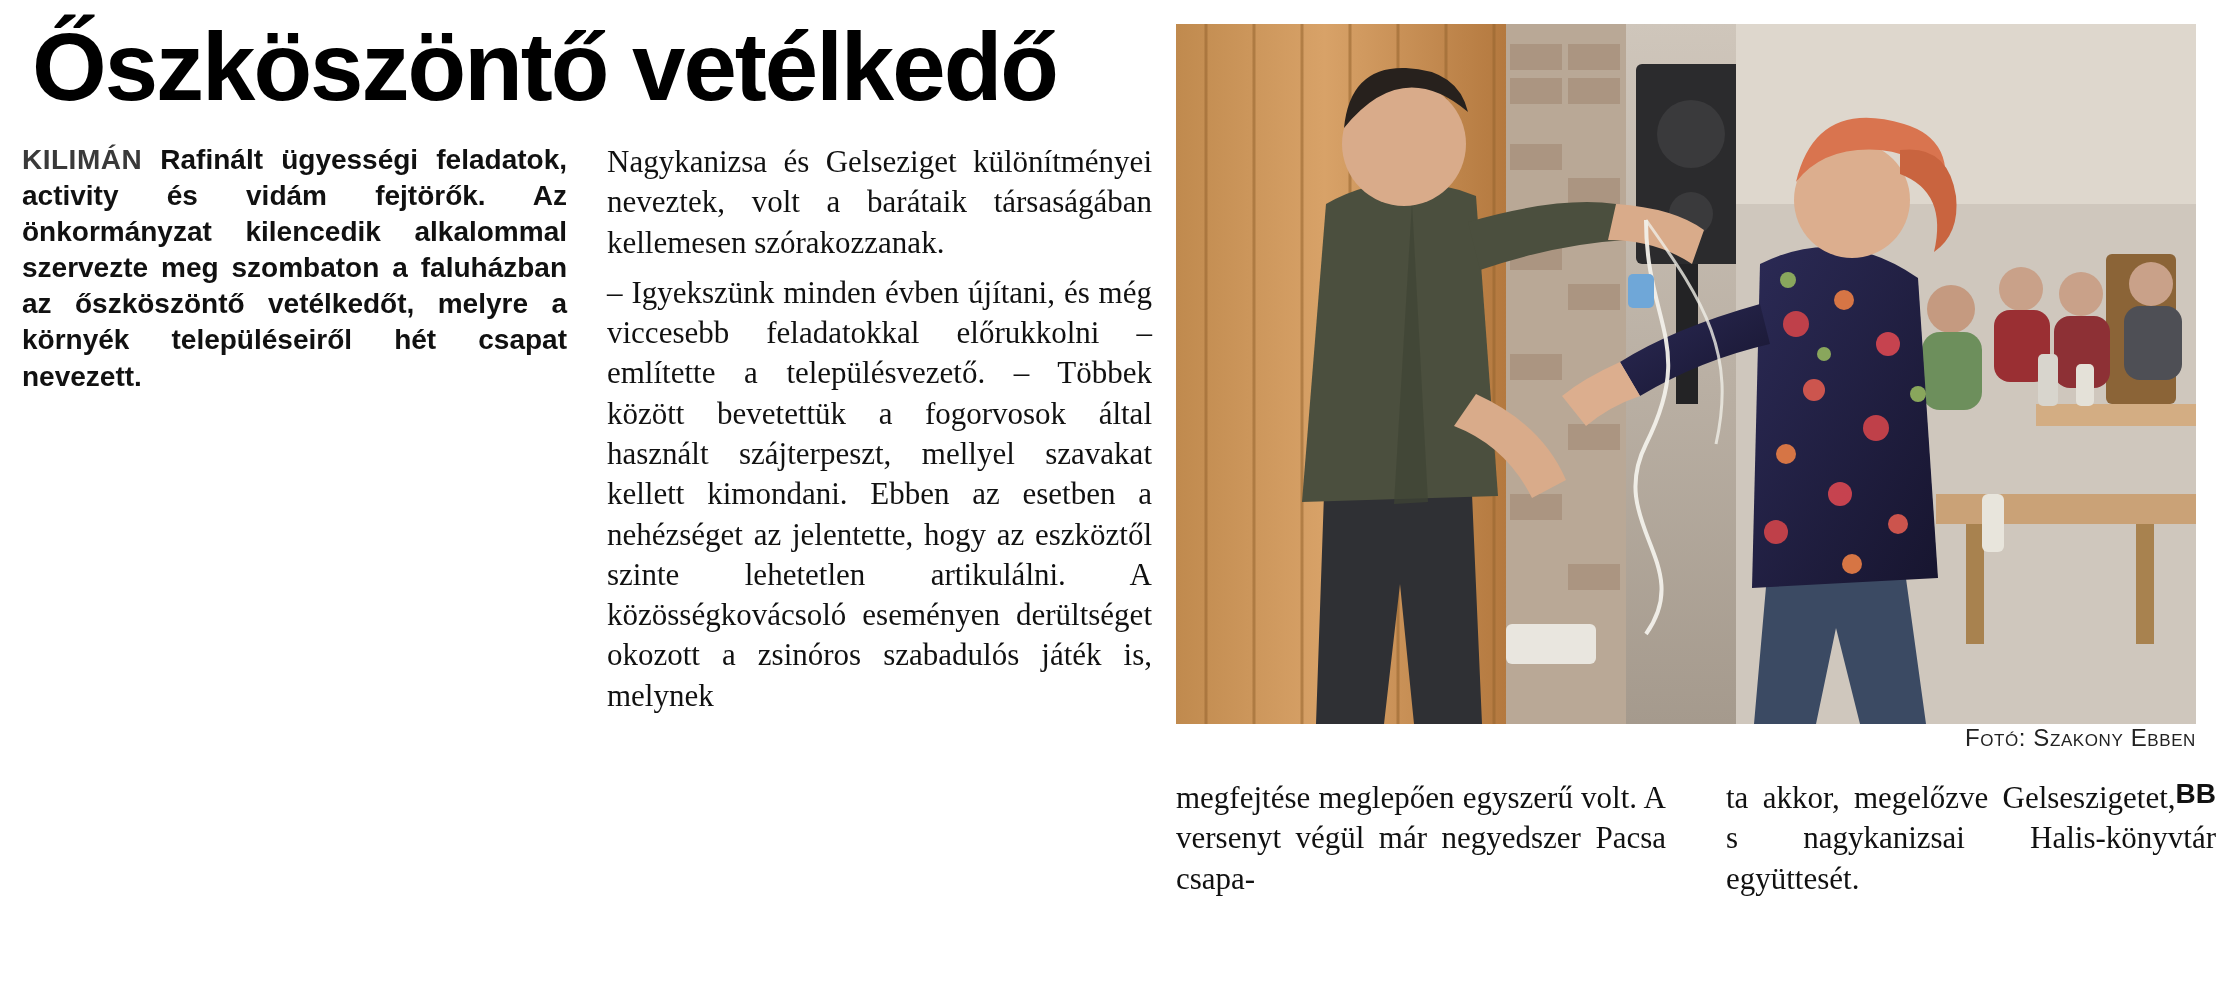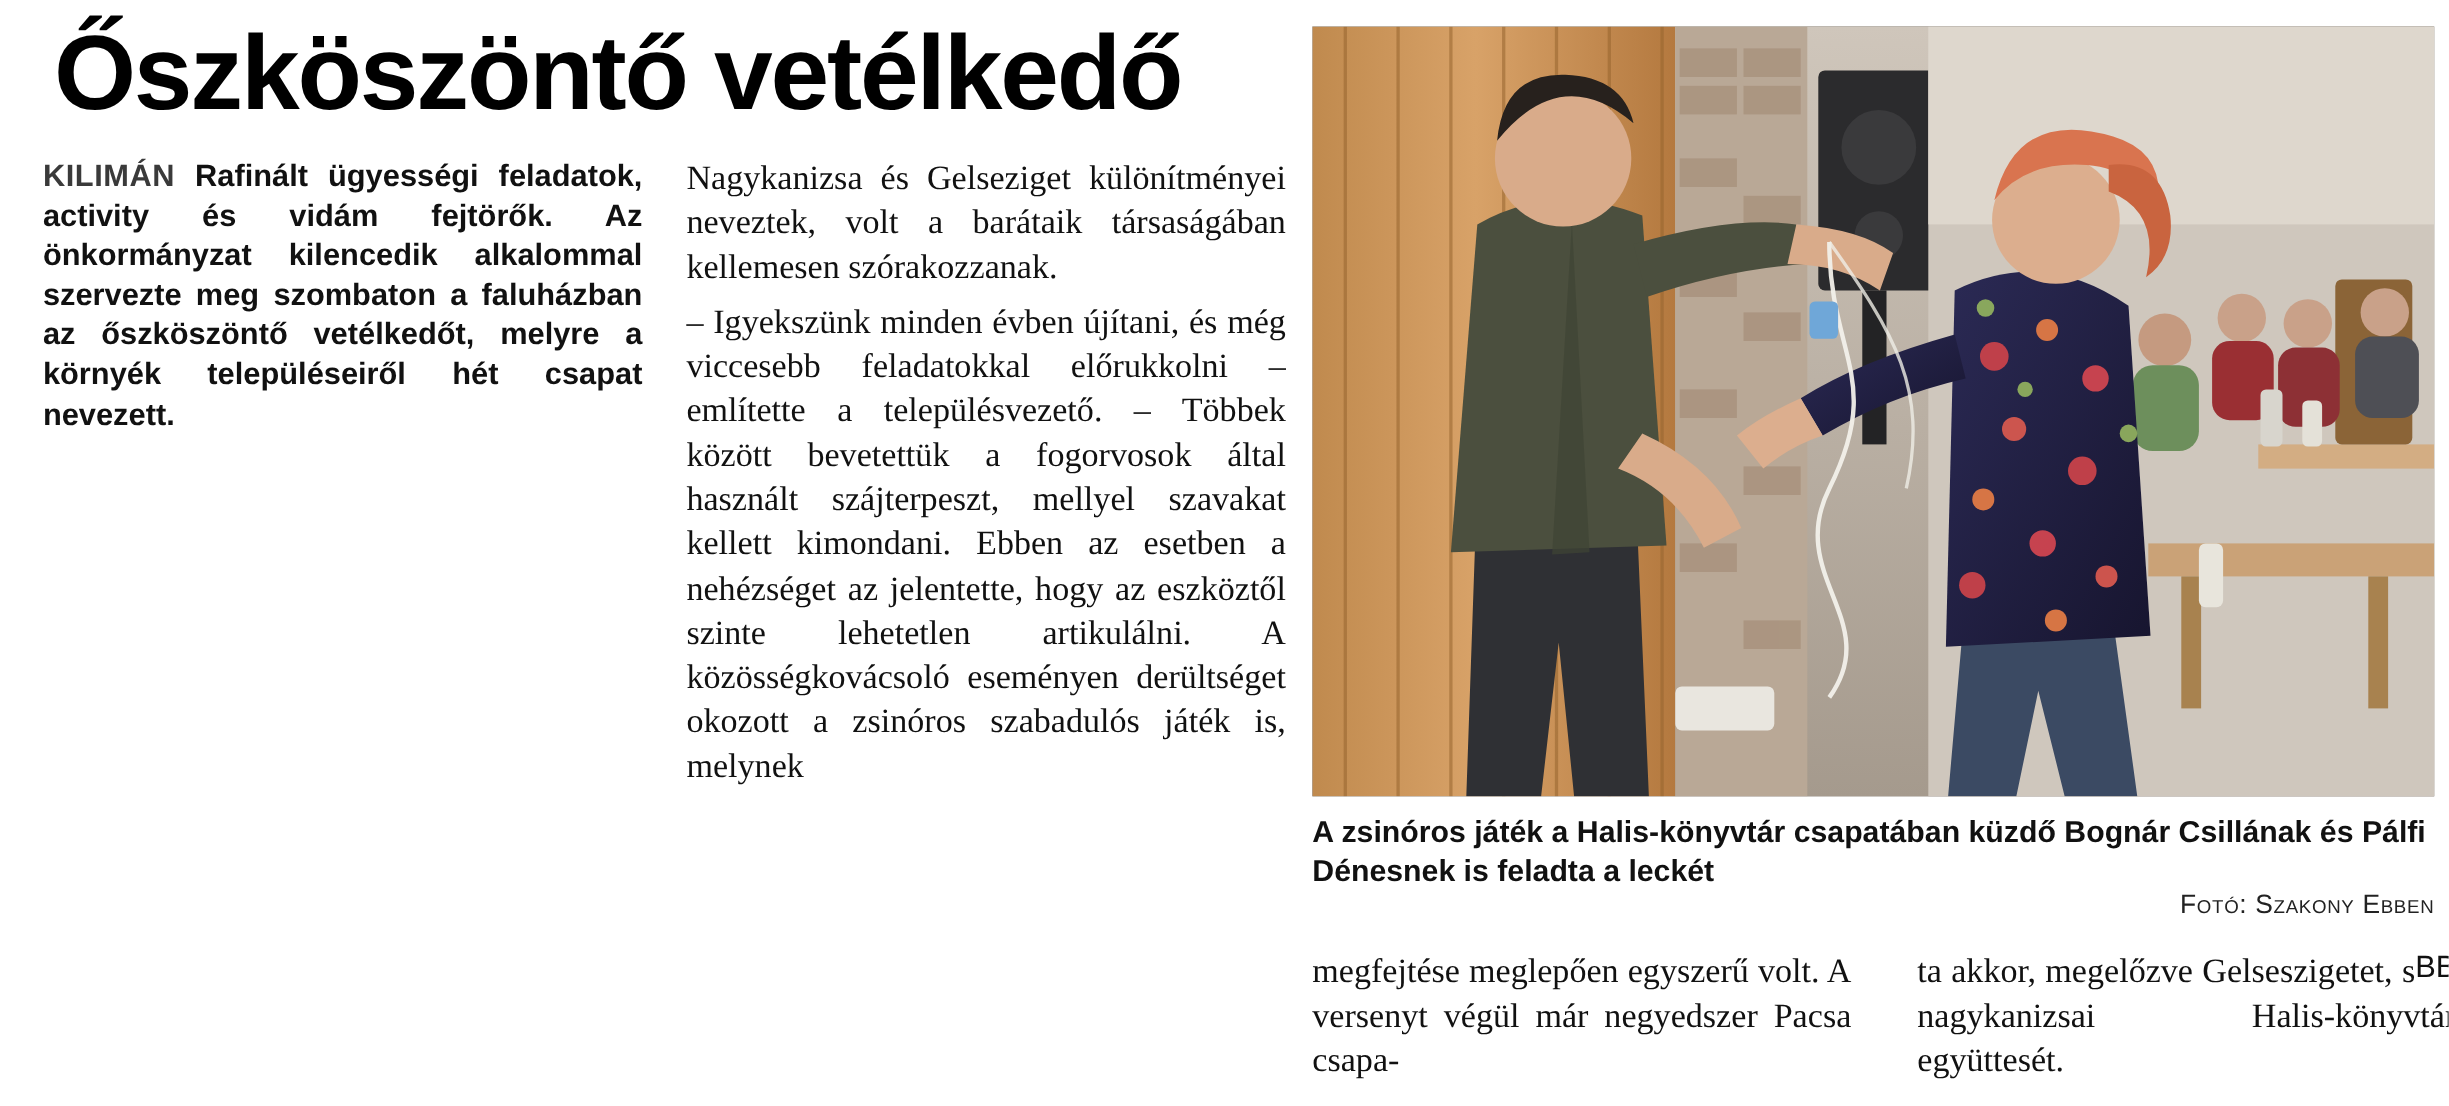--- a/index.html
+++ b/index.html
@@ -12,21 +12,21 @@
     height: 1005px;
     font-family: "Liberation Serif", serif;
     color: #111111;
     overflow: hidden;
   }
   .page {
     position: relative;
     width: 1878px;
     height: 1005px;
     box-sizing: border-box;
-    padding: 10px 22px 0 39px;
+    padding: 10px 22px 0 22px;
   }
 
   
   .headline {
     font-family: "Liberation Sans", sans-serif;
     font-weight: bold;
     font-size: 96px;
     line-height: 1.02;
     letter-spacing: -2px;
     color: #000;
@@ -120,21 +120,21 @@
   
   .photo-bottom-cols {
     display: flex;
     gap: 60px;
     width: 1020px;
     margin-top: 26px;
   }
   .photo-bottom-cols .col { width: 490px; flex: 0 0 490px; }
   .sig {
     font-family: "Liberation Sans", sans-serif;
-    font-weight: normal;
+    font-weight: bold;
     font-size: 28px;
     float: right;
   }
 </style>
 </head>
 <body>
 
 <div class="page">
 
   <h1 class="headline">Őszköszöntő vetélkedő</h1>
@@ -286,21 +286,20 @@
             <path d="M724 126 q48 -6 56 46 q4 38 -22 56 q14 -60 -34 -78 Z" fill="#c9643f"></path>
           </g>
 
           <path d="M470 196 C 470 300, 520 320, 470 420 C 430 500, 520 540, 470 610" stroke="#f2f0ea" stroke-width="4" fill="none" opacity="0.95"></path>
           <path d="M470 196 C 530 280, 560 330, 540 420" stroke="#efede6" stroke-width="3" fill="none" opacity="0.8"></path>
           <rect x="452" y="250" width="26" height="34" rx="5" fill="#6fa7d8"></rect>
           <rect x="330" y="600" width="90" height="40" rx="6" fill="#e9e6df"></rect>
         </svg>
       </div>
 
-      <div class="caption">A zsinóros játék a Halis-könyvtár csapatában küzdő Bognár Csillának és Pálfi Dénesnek is feladta a leckét</div>
 
       <div class="credit-row">
         <div class="credit">Fotó: Szakony Ebben</div>
       </div>
 
       <div class="photo-bottom-cols">
         <div class="col">
           <p class="body-p">megfejtése meglepően egyszerű volt. A versenyt végül már negyedszer Pacsa csapa-</p>
         </div>
         <div class="col">

